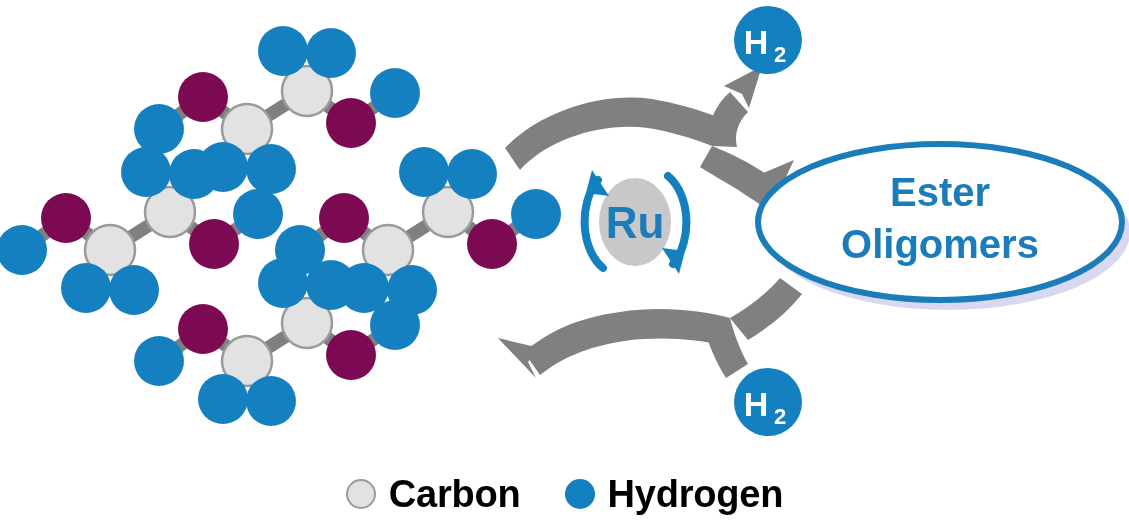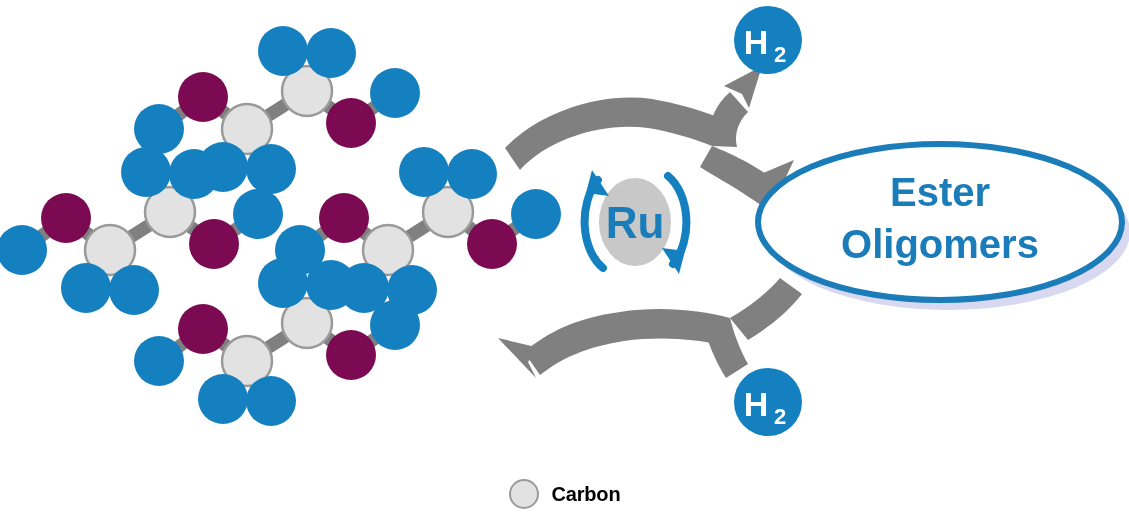--- a/index.html
+++ b/index.html
@@ -44,21 +44,21 @@
   .legend-swatch {
     width: 30px;
     height: 30px;
     border-radius: 50%;
     flex: 0 0 auto;
   }
   .legend-label {
     margin-left: 13px;
     font-family: "Liberation Sans", sans-serif;
     font-weight: bold;
-    font-size: 20px;
+    font-size: 38px;
     line-height: 30px;
     color: #000000;
     white-space: nowrap;
     letter-spacing: -0.2px;
   }
 </style>
 </head>
 <body>
 
 <div id="scene">
@@ -187,15 +187,19 @@
       <text x="756" y="404" fill="#ffffff" font-family="Liberation Sans, sans-serif" font-size="34" font-weight="bold" text-anchor="middle" dominant-baseline="central">H</text>
       <text x="780" y="416" fill="#ffffff" font-family="Liberation Sans, sans-serif" font-size="22" font-weight="bold" text-anchor="middle" dominant-baseline="central">2</text>
     </g>
   </svg>
 
   <div class="legend-row">
     <div class="legend-item">
       <div class="legend-swatch" style="background:#e2e2e2; border:2px solid #9a9a9a; width:26px; height:26px;"></div>
       <div class="legend-label">Carbon</div>
     </div>
+    <div class="legend-item">
+      <div class="legend-swatch" style="background:#1580c0;"></div>
+      <div class="legend-label">Hydrogen</div>
+    </div>
   </div>
 
 </div>
 
 </body></html>

